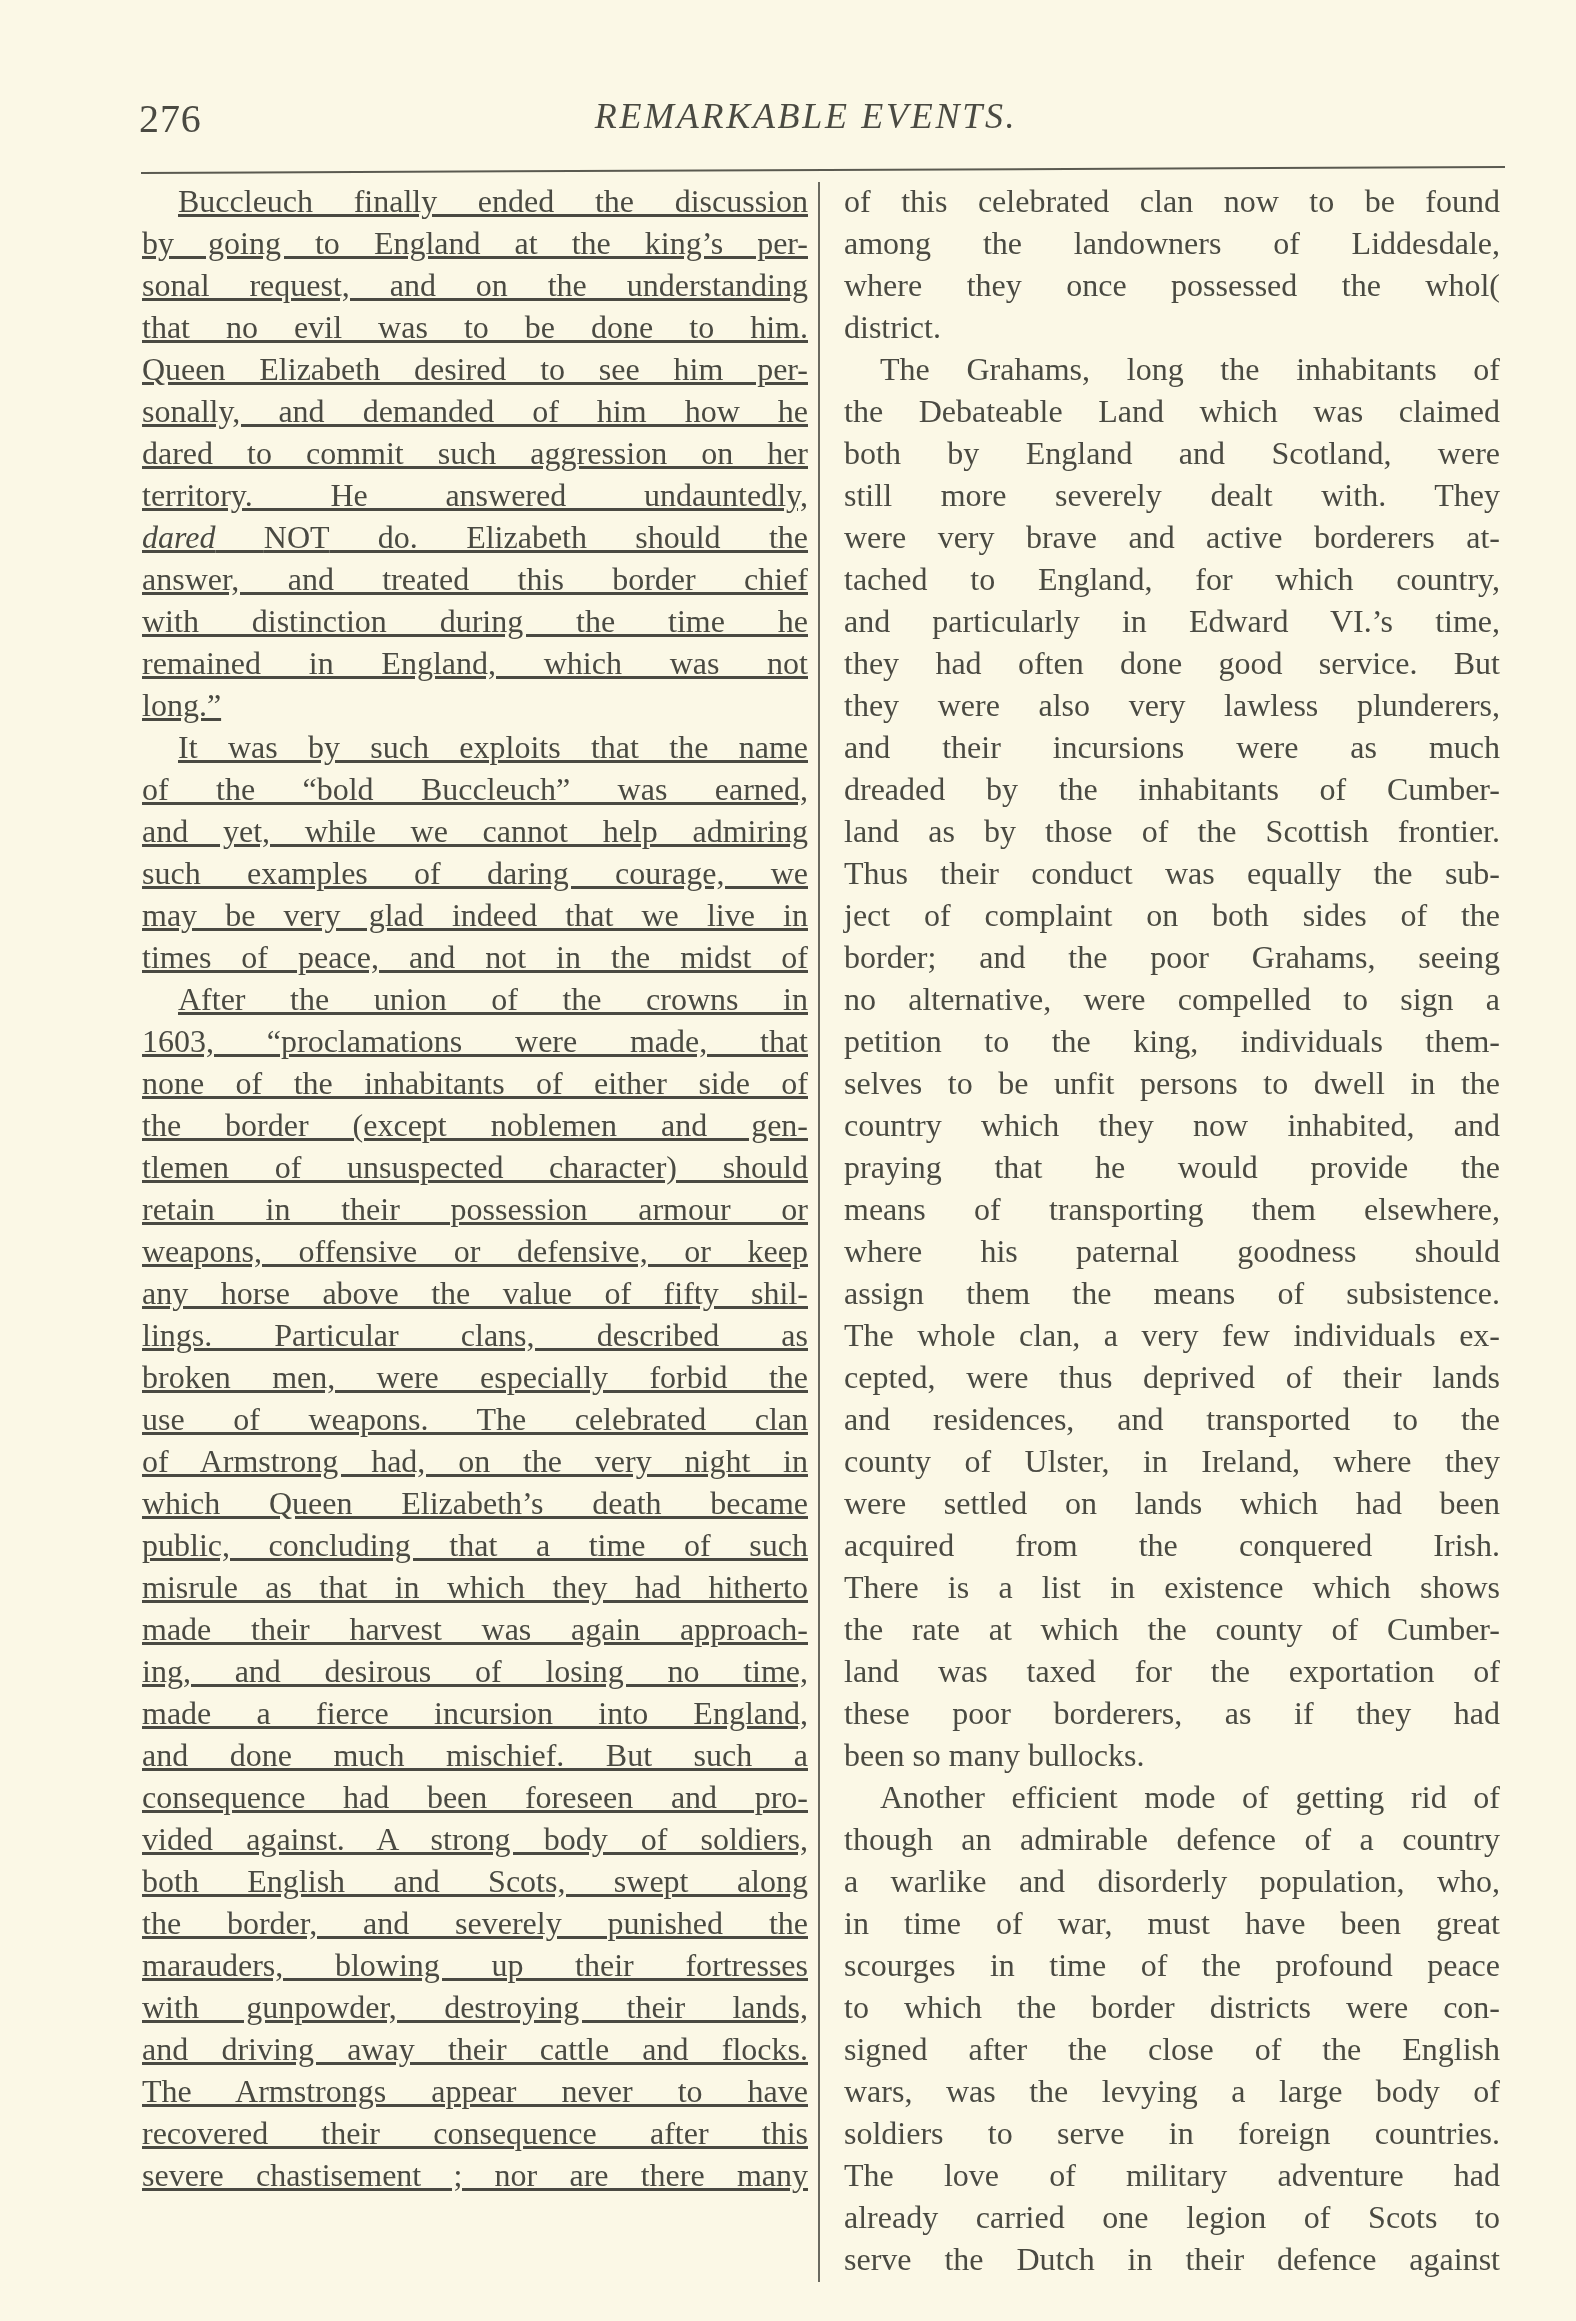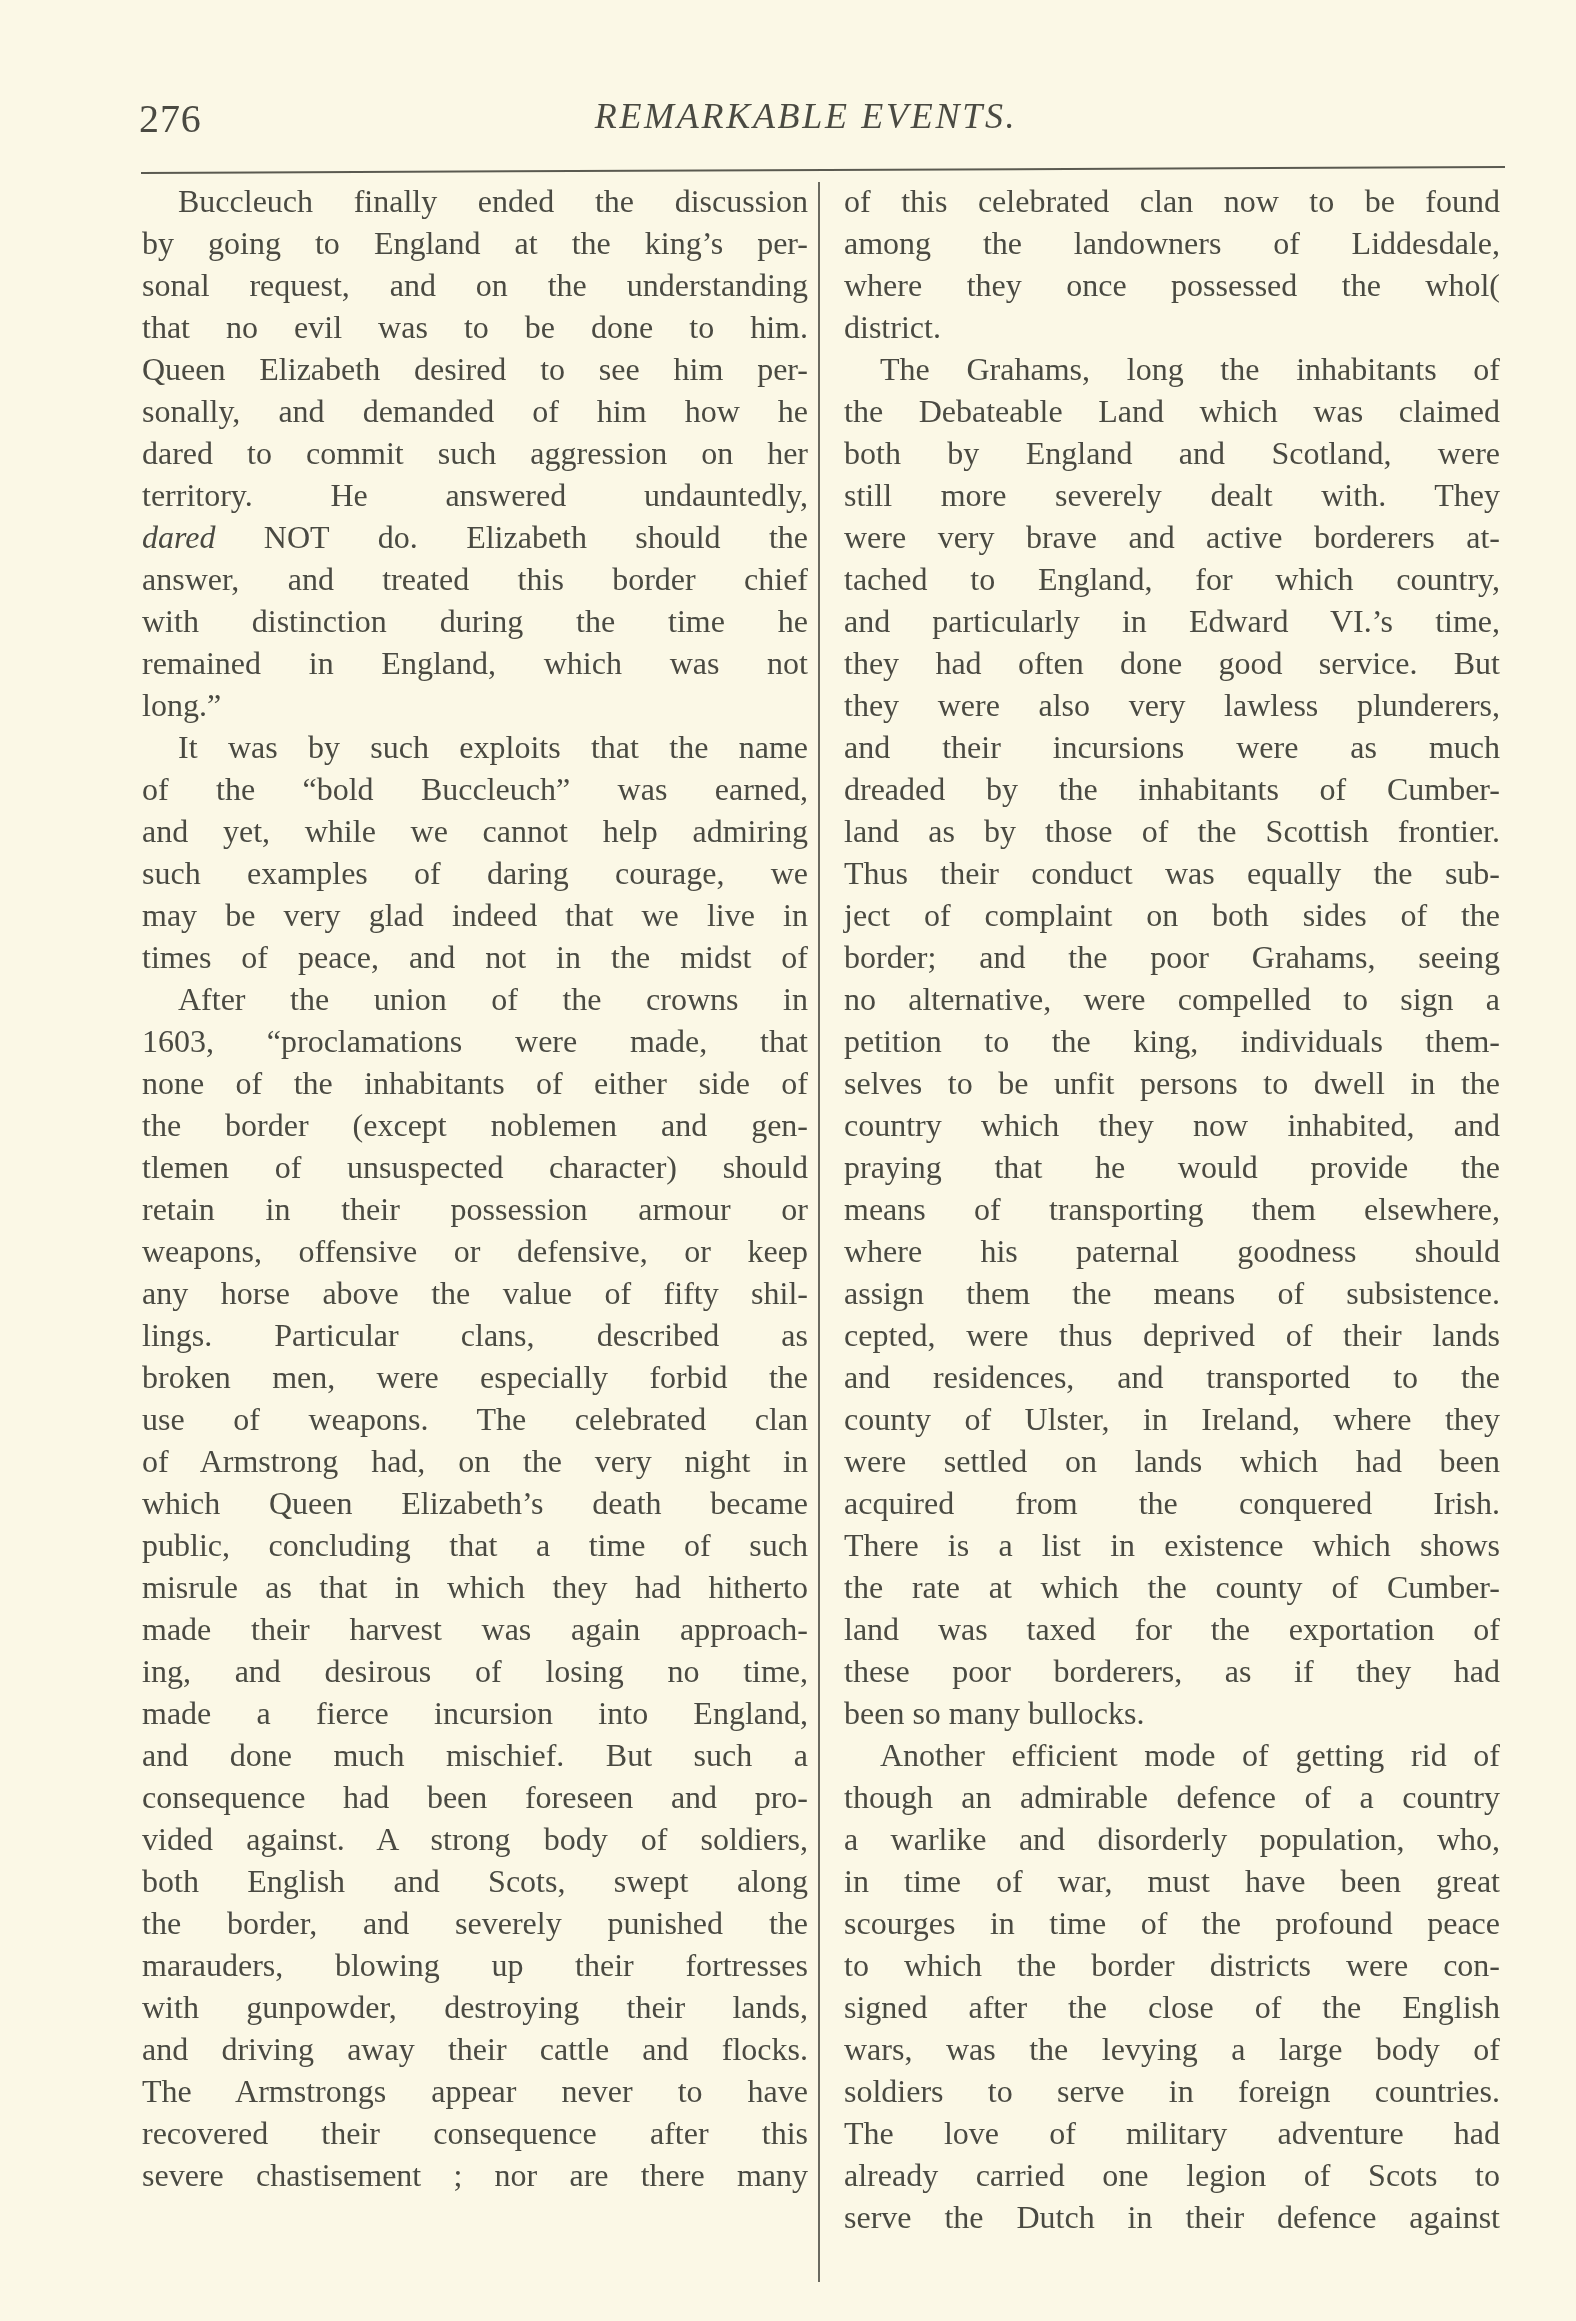--- a/index.html
+++ b/index.html
@@ -25,21 +25,21 @@
   }
   .col-divider {
     position: absolute; left: 818px; top: 182px; width: 1.8px; height: 2100px;
     background: #6a6a60;
   }
   .column {
     position: absolute; top: 180px;
     font-size: 32px; line-height: 42px;
     text-align: justify;
   }
-  .col-left { left: 142px; width: 666px; }
+  .col-left { left: 142px; width: 666px; text-decoration: underline; }
   .col-right { left: 844px; width: 656px; }
   .line {
     display: block; white-space: nowrap;
     text-align: justify; text-align-last: justify;
     height: 42px; overflow: visible;
   }
   .line.last { text-align-last: left; }
   .line.indent { padding-left: 36px; }
   .sc { font-variant: small-caps; }
   .it { font-style: italic; }
@@ -124,20 +124,21 @@
       <span class="line">ject of complaint on both sides of the</span>
       <span class="line">border; and the poor Grahams, seeing</span>
       <span class="line">no alternative, were compelled to sign a</span>
       <span class="line">petition to the king, individuals them-</span>
       <span class="line">selves to be unfit persons to dwell in the</span>
       <span class="line">country which they now inhabited, and</span>
       <span class="line">praying that he would provide the</span>
       <span class="line">means of transporting them elsewhere,</span>
       <span class="line">where his paternal goodness should</span>
       <span class="line">assign them the means of subsistence.</span>
+      <span class="line">The whole clan, a very few individuals ex-</span>
       <span class="line">cepted, were thus deprived of their lands</span>
       <span class="line">and residences, and transported to the</span>
       <span class="line">county of Ulster, in Ireland, where they</span>
       <span class="line">were settled on lands which had been</span>
       <span class="line">acquired from the conquered Irish.</span>
       <span class="line">There is a list in existence which shows</span>
       <span class="line">the rate at which the county of Cumber-</span>
       <span class="line">land was taxed for the exportation of</span>
       <span class="line">these poor borderers, as if they had</span>
       <span class="line last">been so many bullocks.</span>

